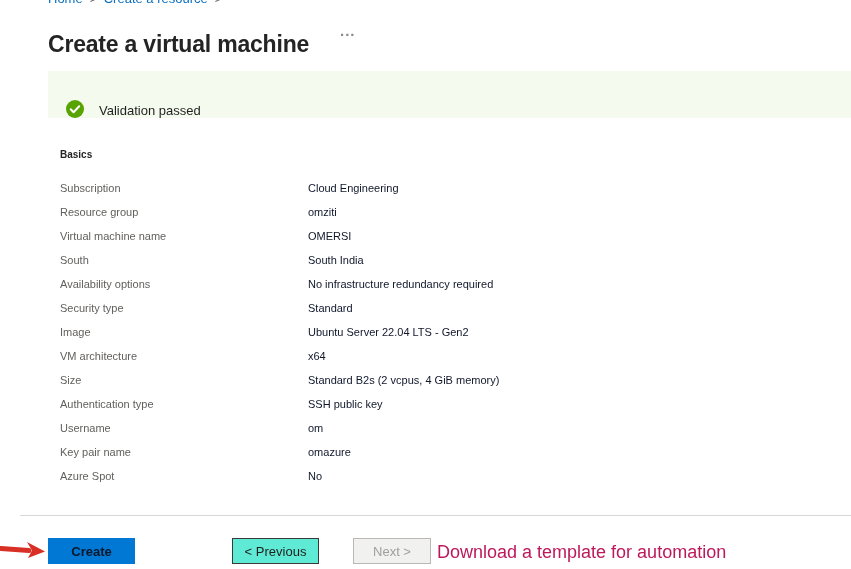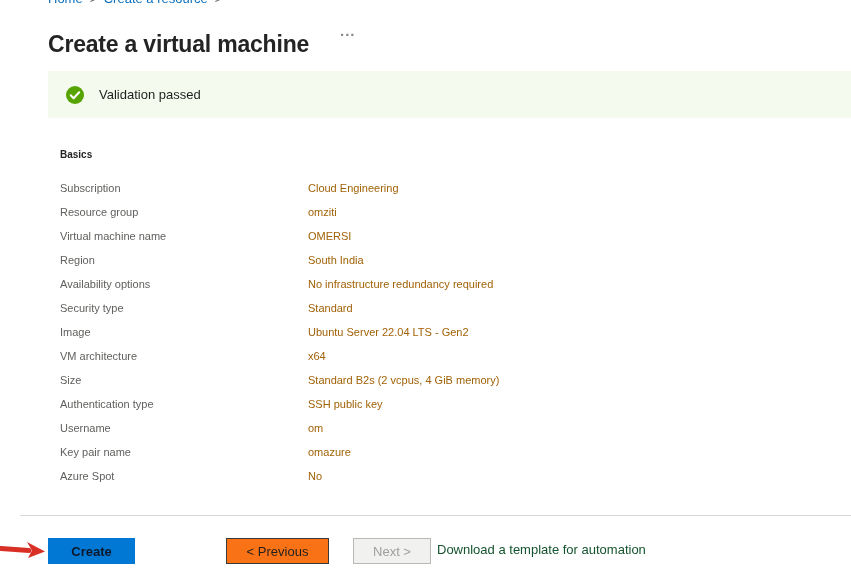--- a/index.html
+++ b/index.html
@@ -10,38 +10,38 @@
   .breadcrumb-clip{position:absolute;left:48px;top:0;height:8px;overflow:hidden;width:500px;}
   .breadcrumb{margin-top:-9px;font-size:13px;white-space:nowrap;}
   .breadcrumb a{color:#0a6ebd;text-decoration:none;cursor:pointer;}
   .breadcrumb .sep{color:#605e5c;margin:0 7px;font-size:12px;}
 
   
   .page-title{position:absolute;left:48px;top:16px;font-size:23px;font-weight:700;color:#242424;letter-spacing:-0.2px;}
   .more-btn{position:absolute;left:336px;top:20px;background:none;border:none;color:#8a8886;font-size:15px;font-weight:700;letter-spacing:1px;cursor:pointer;padding:2px 4px;}
 
   
-  .banner{position:absolute;left:48px;top:71px;width:803px;height:47px;background:#f4faed;display:flex;align-items:center;}
+  .banner{position:absolute;left:48px;top:71px;width:803px;height:47px;background:#f4faed;display:flex;align-items:flex-end;}
   .banner .check{margin-left:18px;width:18px;height:18px;flex:0 0 auto;display:block;}
   .banner .msg{margin-left:15px;font-size:13px;color:#1f1f1f;}
 
   
   .section-title{position:absolute;left:60px;top:149px;font-size:10px;font-weight:700;color:#242424;}
   .details{position:absolute;left:60px;top:181px;width:760px;}
   .detail-row{display:flex;height:24px;font-size:11px;line-height:15px;}
   .detail-label{width:248px;flex:0 0 248px;color:#61605e;}
-  .detail-value{color:#a16207;}
+  .detail-value{color:#0f172a;}
 
   
   .divider{position:absolute;left:20px;top:515px;width:831px;height:1px;background:#d8d8d8;}
   .btn{position:absolute;top:538px;height:26px;font-family:"Liberation Sans",sans-serif;font-size:13px;cursor:pointer;box-sizing:border-box;}
   .create-btn{left:48px;width:87px;background:#0078d4;border:1px solid #0078d4;color:#0f172a;font-weight:700;}
-  .prev-btn{left:226px;width:103px;background:#f97316;border:1px solid #3b3a39;color:#201f1e;}
+  .prev-btn{left:232px;width:87px;background:#5eead4;border:1px solid #3b3a39;color:#201f1e;}
   .next-btn{left:353px;width:78px;background:#f1f1f0;border:1px solid #bab7b4;color:#a19f9d;cursor:default;}
-  .download-link{position:absolute;left:437px;top:542px;font-size:13px;color:#14532d;text-decoration:none;cursor:pointer;}
+  .download-link{position:absolute;left:437px;top:542px;font-size:18px;color:#be185d;text-decoration:none;cursor:pointer;}
 
   
   .arrow{position:absolute;left:0;top:541px;width:47px;height:19px;display:block;}
 </style>
 </head>
 <body>
 
 <div class="page">
 
   <div class="breadcrumb-clip">
@@ -70,21 +70,21 @@
       </div>
       <div class="detail-row">
         <span class="detail-label">Resource group</span>
         <span class="detail-value">omziti</span>
       </div>
       <div class="detail-row">
         <span class="detail-label">Virtual machine name</span>
         <span class="detail-value">OMERSI</span>
       </div>
       <div class="detail-row">
-        <span class="detail-label">Region</span>
+        <span class="detail-label">South</span>
         <span class="detail-value">South India</span>
       </div>
       <div class="detail-row">
         <span class="detail-label">Availability options</span>
         <span class="detail-value">No infrastructure redundancy required</span>
       </div>
       <div class="detail-row">
         <span class="detail-label">Security type</span>
         <span class="detail-value">Standard</span>
       </div>

